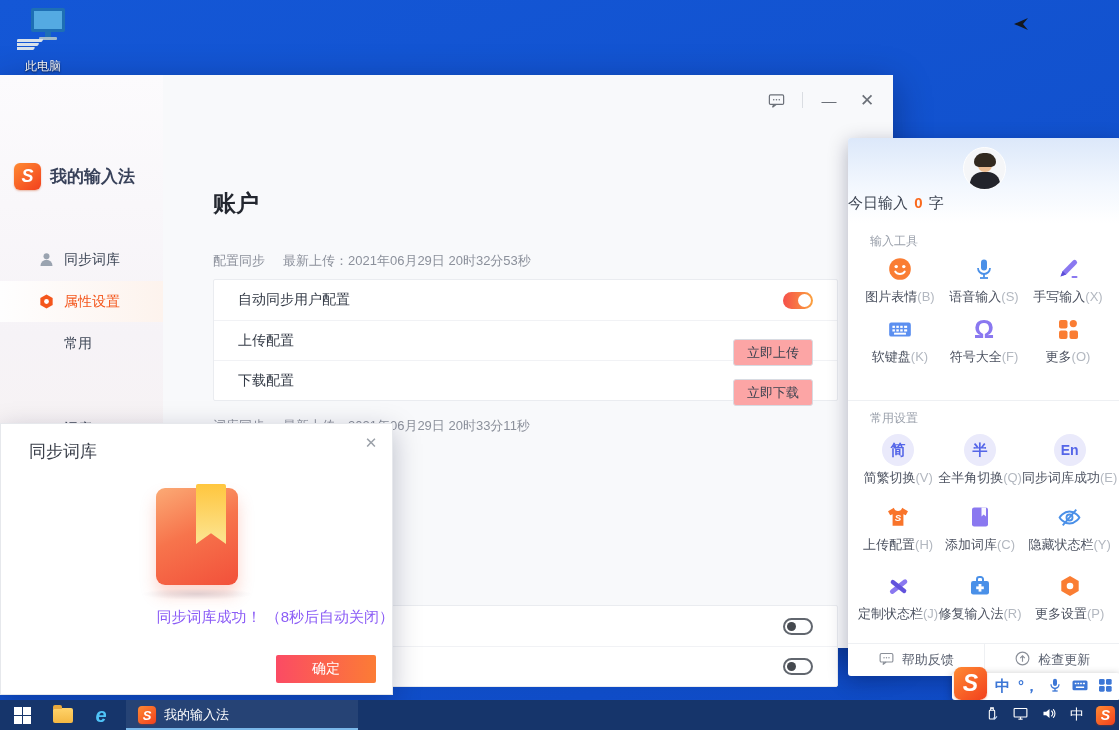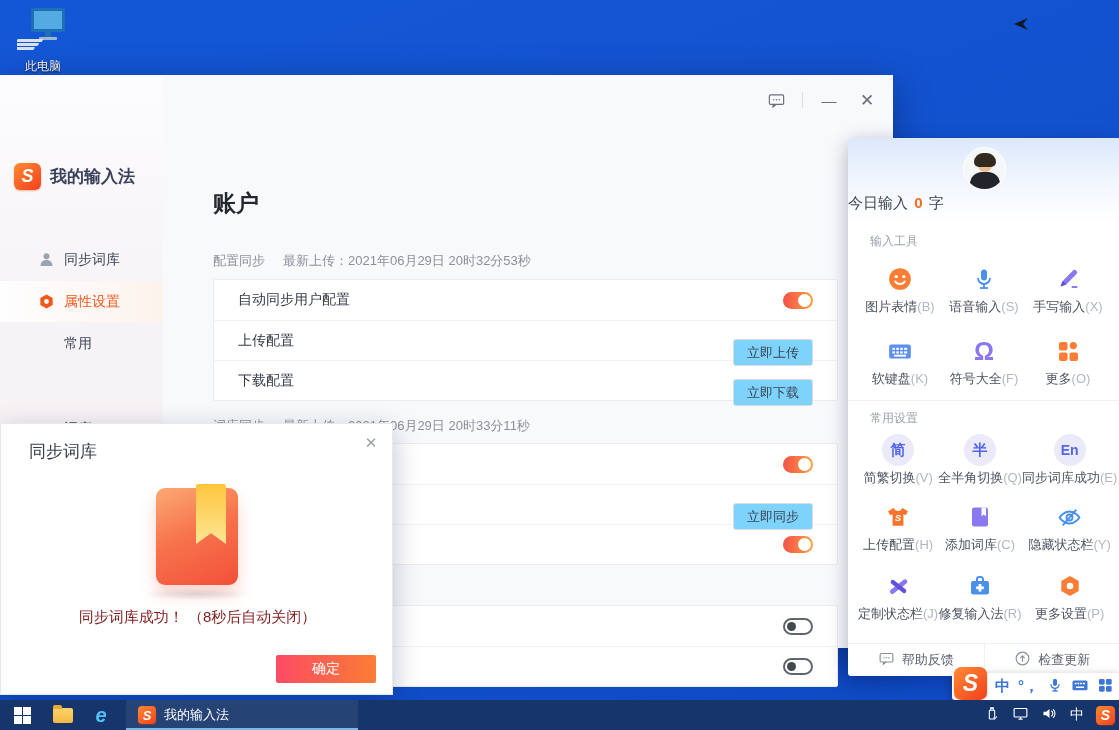--- a/index.html
+++ b/index.html
@@ -35,21 +35,21 @@
             color:#6b7078; font-size:15px; }
   .tb-sep { width:1px; height:16px; background:#dadde2; }
 
   .page-title { left:213px; top:113px; font-size:23px; font-weight:600; color:#23272f; }
   .sec-head { left:213px; display:flex; gap:18px; font-size:13px; color:#8b909b; }
   .card { left:213px; width:625px; background:#fff; border:1px solid #eaecf0; border-radius:2px; }
   .crow { height:40px; display:flex; align-items:center; justify-content:space-between;
           padding:0 24px; }
   .crow + .crow { border-top:1px solid #f1f2f5; }
   .crow .rl { font-size:14px; color:#333a46; }
-  .btn { min-width:80px; height:27px; border:1px solid #d8dbe2; background:#7dd3fc;
+  .btn { min-width:80px; height:27px; border:1px solid #d8dbe2; background:#fca5a5;
          color:#3c4350; font-size:13px; border-radius:3px; padding:0 12px;margin-top:24px; }
   .toggle { width:30px; height:17px; border-radius:9px; position:relative; flex:0 0 auto; }
   .toggle.on { background:linear-gradient(90deg,#f5504a,#fba23f); }
   .toggle.on::after { content:""; position:absolute; right:2px; top:2px; width:13px;
                       height:13px; border-radius:50%; background:#fff; }
   .toggle.off { border:2px solid #61666e; background:#fff; }
   .toggle.off::after { content:""; position:absolute; left:2px; top:2px; width:9px;
                        height:9px; border-radius:50%; background:#45494f; }
 
   
@@ -59,21 +59,21 @@
   .dlg-close { right:10px; top:8px; width:22px; height:22px; color:#9aa0a8; font-size:15px;
                display:flex; align-items:center; justify-content:center; }
   .book { left:155px; top:64px; width:82px; height:97px; border-radius:9px;
           background:linear-gradient(155deg,#fbaa75 0%,#f7744c 45%,#f2503a 100%);
           box-shadow:0 10px 16px rgba(242,90,60,.25); }
   .bookmark { position:absolute; right:12px; top:-4px; width:30px; height:60px;
               background:linear-gradient(180deg,#ffc63e 0%,#fce28b 90%);
               clip-path:polygon(0 0,100% 0,100% 100%,50% 82%,0 100%); border-radius:2px 2px 0 0; }
   .book-shadow { left:140px; top:164px; width:112px; height:12px; border-radius:50%;
                  background:radial-gradient(ellipse,rgba(90,90,120,.18),rgba(90,90,120,0) 70%); }
-  .dlg-msg { left:0; top:184px; width:393px; text-align:center; font-size:15px; color:#7f1d1d; }
+  .dlg-msg { left:0; top:184px; width:393px; text-align:right; font-size:15px; color:#8b5cf6; }
   .confirm-btn { left:275px; top:231px; width:100px; height:28px; border:none; border-radius:2px;
                  background:linear-gradient(90deg,#fb4b64,#fc7c35); color:#fff; font-size:14px; }
 
   
   .panel { left:848px; top:138px; width:272px; height:538px; background:#fff; border-radius:3px;
            box-shadow:0 5px 20px rgba(0,10,50,.30); z-index:3; }
   .panel-head { left:0; top:0; width:100%; height:85px; border-radius:3px 3px 0 0;
                 background:linear-gradient(180deg,#dce8fa 0%,#f2f7fe 55%,#fff 100%); }
   .avatar { left:115px; top:9px; width:43px; height:43px; border-radius:50%; background:#f5f6f8;
             overflow:hidden; border:1px solid #fff; }
@@ -227,34 +227,20 @@
       <span class="rl">下载配置</span>
       <button class="btn">立即下载</button>
     </div>
   </div>
 
   <div class="abs sec-head" style="top:342px">
     <span>词库同步</span>
     <span>最新上传：2021年06月29日 20时33分11秒</span>
   </div>
 
-  <div class="abs card" style="top:368px">
-    <div class="crow">
-      <span class="rl">自动同步用户词库</span>
-      <span class="toggle on"></span>
-    </div>
-    <div class="crow">
-      <span class="rl"></span>
-      <button class="btn">立即同步</button>
-    </div>
-    <div class="crow">
-      <span class="rl"></span>
-      <span class="toggle on"></span>
-    </div>
-  </div>
 
   <div class="abs card" style="top:530px">
     <div class="crow">
       <span class="rl"></span>
       <span class="toggle off"></span>
     </div>
     <div class="crow">
       <span class="rl"></span>
       <span class="toggle off"></span>
     </div>
@@ -281,21 +267,21 @@
     </div>
     <div class="abs typed">
       <span>今日输入</span>
       <b>0</b>
       <span>字</span>
     </div>
   </div>
 
   <div class="abs p-sec-label" style="top:95px">输入工具</div>
 
-  <div class="abs pgrid" style="top:127px; row-gap:19px">
+  <div class="abs pgrid" style="top:117px; row-gap:7px">
     <div class="pitem">
       <span class="gi">
         <svg viewBox="0 0 24 24" width="26" height="26">
             <circle cx="12" cy="12" r="10" fill="#fa7d33"></circle>
             <circle cx="8.5" cy="9.8" r="1.6" fill="#fff"></circle>
             <circle cx="15.5" cy="9.8" r="1.6" fill="#fff"></circle>
             <path d="M7.6 14.3a4.8 3.8 0 0 0 8.8 0" stroke="#fff" stroke-width="1.8" fill="none" stroke-linecap="round"></path>
           </svg>
       </span>
       <span class="plabel"><span>图片表情</span><span class="pkey">(B)</span></span>

